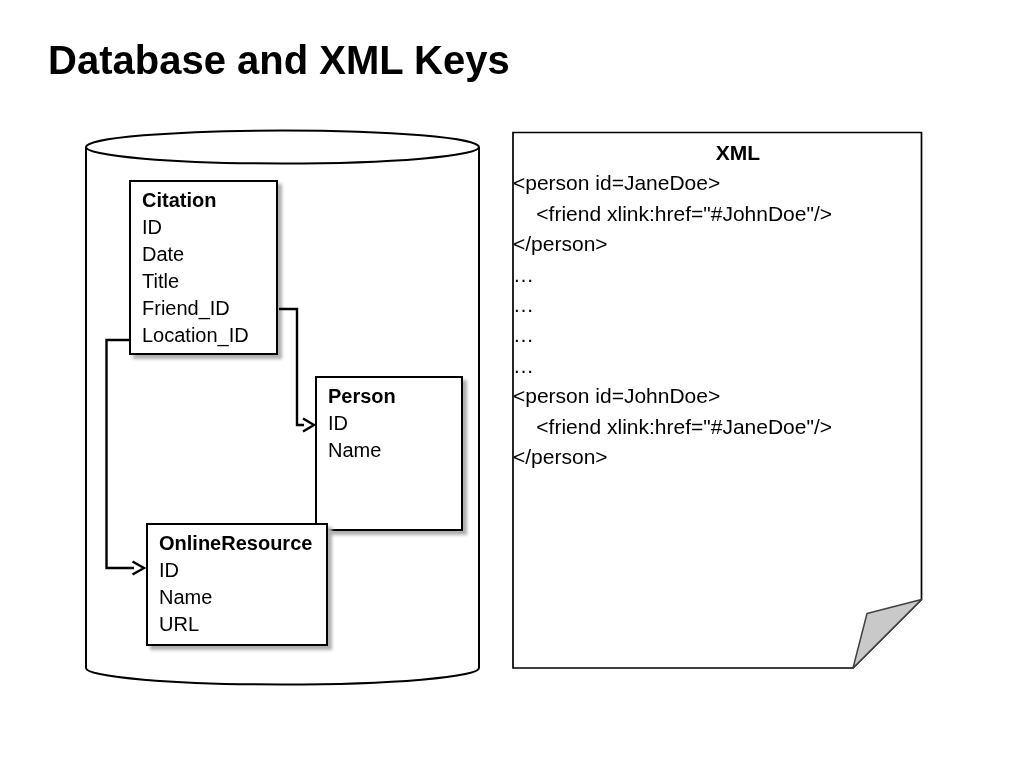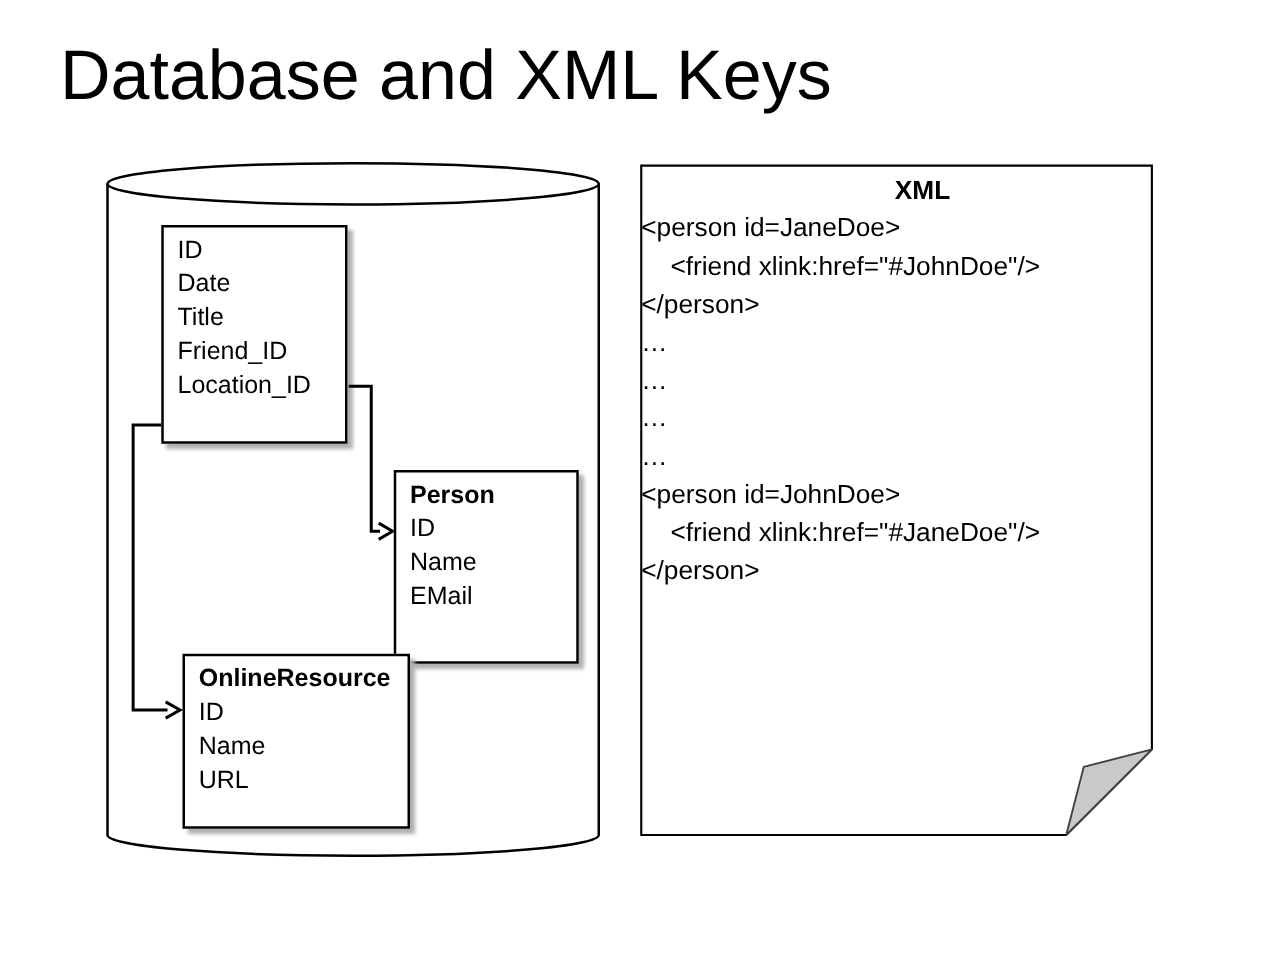--- a/index.html
+++ b/index.html
@@ -3,32 +3,32 @@
 <meta charset="utf-8">
 <style>
   html, body { margin:0; padding:0; background:#ffffff; }
   .slide {
     position:relative; width:1024px; height:768px; background:#ffffff;
     overflow:hidden; font-family:"Liberation Sans", sans-serif; color:#000;
   }
   .layer { position:absolute; left:0; top:0; width:1024px; height:768px; pointer-events:none; }
   .slide-title {
     position:absolute; left:48px; top:34px; margin:0;
-    font-size:56px; font-weight:400; line-height:52px; color:#000; white-space:nowrap;
+    font-size:40px; font-weight:700; line-height:52px; color:#000; white-space:nowrap;
   }
   .entity {
     position:absolute; box-sizing:border-box; background:#ffffff;
     border:2px solid #000000; box-shadow:4px 4px 3px #b0b0b0;
     padding:5px 4px 0 11px; font-size:20px; line-height:27px; color:#000;
   }
   .entity .hdr { font-weight:700; }
   .entity .fld { font-weight:400; }
   #entity-citation       { left:129px; top:180px; width:149px; height:175px; }
   #entity-person         { left:315px; top:376px; width:148px; height:155px; }
-  #entity-onlineresource { left:146px; top:523px; width:182px; height:140px; }
+  #entity-onlineresource { left:146px; top:523px; width:182px; height:123px; }
   .xmlbox {
     position:absolute; left:513px; top:138px; width:450px;
     font-size:21px; line-height:30.4px; color:#000;
   }
   .xml-title { text-align:center; font-weight:700; }
   .xml-line  { padding-left:0; white-space:pre; }
 </style>
 </head>
 <body>
 
@@ -41,32 +41,32 @@
       <path d="M86,147 V668 A196.5,16.5 0 0 0 479,668 V147" fill="#ffffff" stroke="#000000" stroke-width="2"></path>
       <ellipse cx="282.5" cy="147" rx="196.5" ry="16.5" fill="#ffffff" stroke="#000000" stroke-width="2"></ellipse>
     </g>
     <g>
       <path d="M513,132.5 H921.5 V599.5 L853,668 H513 Z" fill="#ffffff" stroke="#000000" stroke-width="1.7" stroke-linejoin="miter"></path>
       <path d="M921.5,599.5 L867,613.5 L853,668 Z" fill="#c9c9c9" stroke="#404040" stroke-width="1.5" stroke-linejoin="round"></path>
     </g>
   </svg>
 
   <div class="entity" id="entity-citation">
+    <div class="hdr">Citation</div>
     <div class="fld">ID</div>
     <div class="fld">Date</div>
     <div class="fld">Title</div>
     <div class="fld">Friend_ID</div>
     <div class="fld">Location_ID</div>
   </div>
 
   <div class="entity" id="entity-person">
     <div class="hdr">Person</div>
     <div class="fld">ID</div>
     <div class="fld">Name</div>
-    <div class="fld">EMail</div>
   </div>
 
   <div class="entity" id="entity-onlineresource">
     <div class="hdr">OnlineResource</div>
     <div class="fld">ID</div>
     <div class="fld">Name</div>
     <div class="fld">URL</div>
   </div>
 
   <svg class="layer" viewBox="0 0 1024 768" xmlns="http://www.w3.org/2000/svg">

